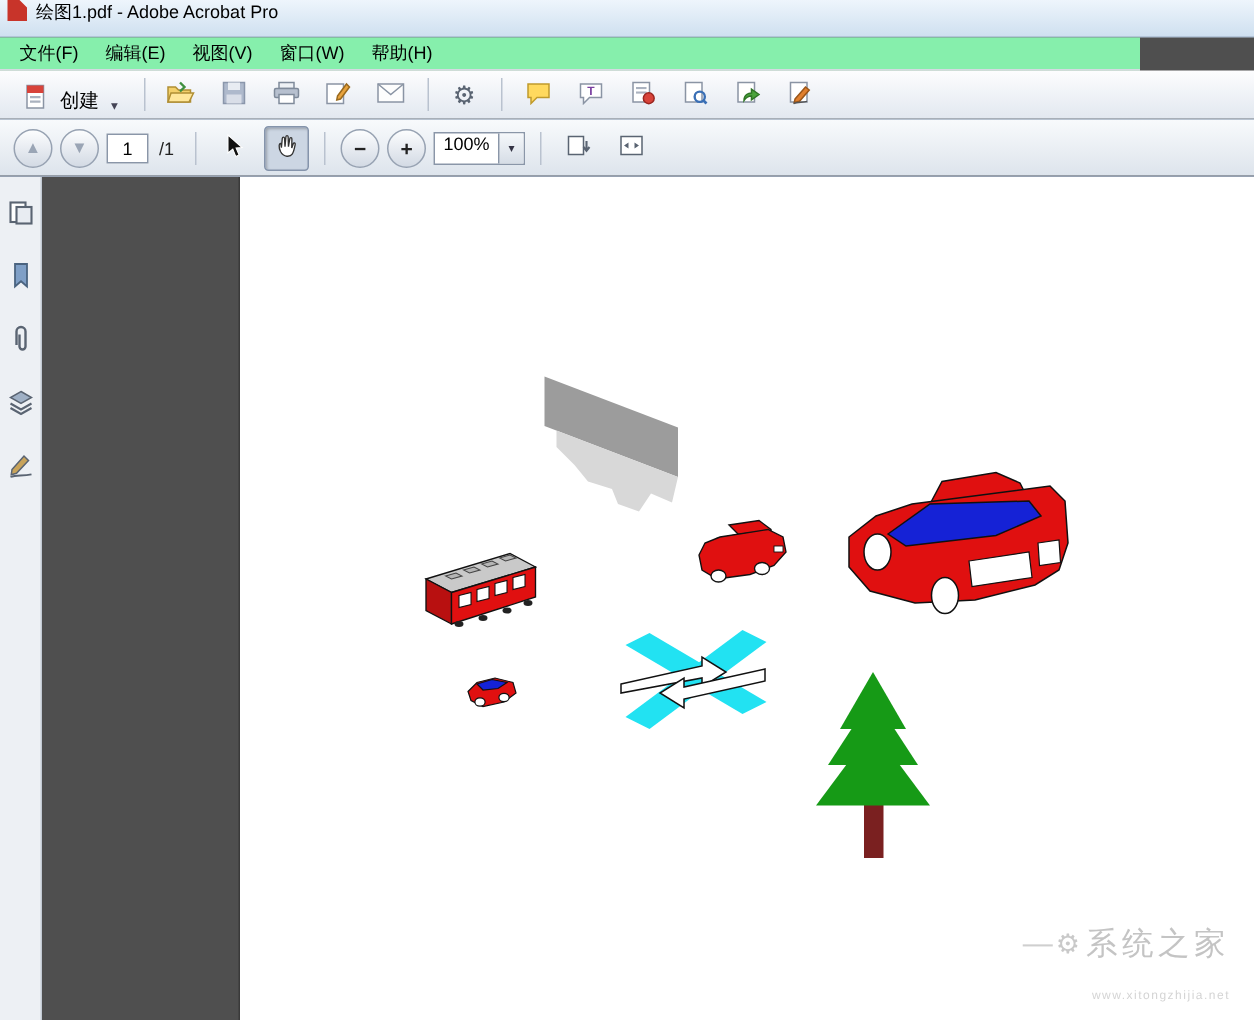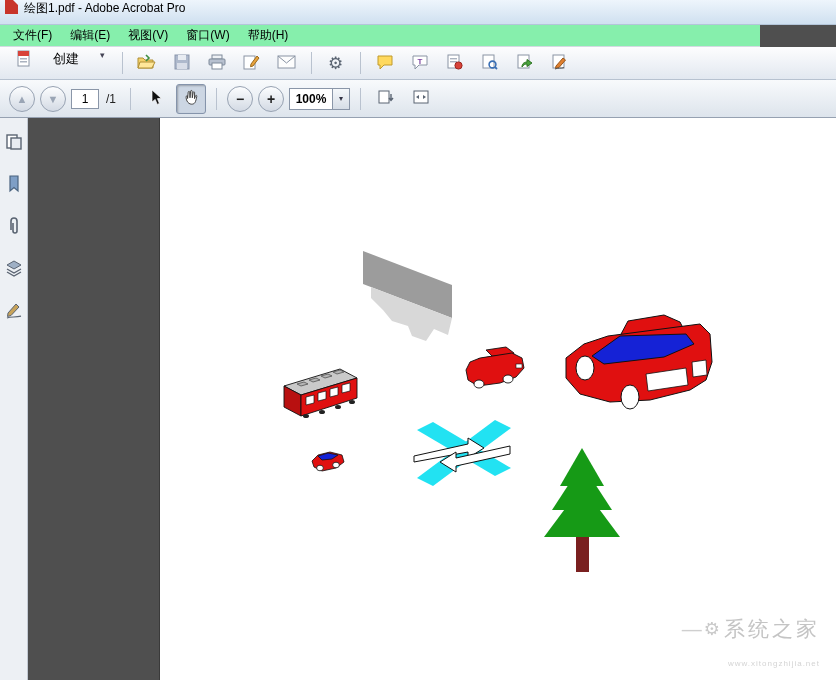--- a/index.html
+++ b/index.html
@@ -29,42 +29,42 @@
   
   .toolbar1{
     position:absolute;left:0;top:47px;width:836px;height:33px;
     background:linear-gradient(#fdfdfe,#e2e8f0);
     border-bottom:1px solid #b7c2d0;
     display:flex;align-items:center;padding:0 6px;box-sizing:border-box;gap:3px;
   }
   .tb-sep{width:1px;height:22px;background:#b9c2cf;margin:0 5px;flex:0 0 auto;}
   .tb-btn{height:26px;min-width:30px;display:flex;align-items:center;justify-content:center;
     border-radius:3px;border:1px solid transparent;flex:0 0 auto;}
-  .create-btn{display:flex;align-items:flex-start;gap:21px;padding:0 8px;height:26px;border-radius:3px;border:1px solid transparent;}
+  .create-btn{display:flex;align-items:flex-end;gap:8px;padding:0 8px;height:26px;border-radius:3px;border:1px solid transparent;}
   .create-label{font-size:13px;}
   .caret{font-size:9px;color:#445;}
   .glyph-gear{font-size:17px;color:#5a6472;line-height:1;}
   
   .toolbar2{
     position:absolute;left:0;top:80px;width:836px;height:38px;
     background:linear-gradient(#f8fafc,#dde4ec);
     border-bottom:1px solid #96a1b1;
     display:flex;align-items:center;padding:0 9px;box-sizing:border-box;gap:5px;
   }
   .round-btn{width:24px;height:24px;border-radius:50%;flex:0 0 auto;
     background:linear-gradient(#fcfdfe,#d3dae4);border:1px solid #97a2b2;
     display:flex;align-items:center;justify-content:center;color:#9aa5b5;font-size:11px;}
   .round-btn.dark{color:#222;font-size:14px;font-weight:bold;}
   .page-input{width:26px;height:18px;border:1px solid #8a96a8;text-align:center;font-size:12px;
     font-family:"Liberation Sans",sans-serif;padding:0;background:#fff;}
   .page-total{margin:0 4px 0 2px;color:#222;}
   .tool-btn{width:28px;height:28px;display:flex;align-items:center;justify-content:center;
     border-radius:3px;border:1px solid transparent;flex:0 0 auto;}
   .tool-btn.pressed{background:#ccd6e3;border:1px solid #8594ab;box-shadow:inset 1px 1px 2px rgba(0,0,0,.25);}
-  .zoom-box{display:flex;align-items:center;height:20px;border:1px solid #8a96a8;background:#fff;flex:0 0 auto;font-weight:bold;}
+  .zoom-box{display:flex;align-items:flex-start;height:20px;border:1px solid #8a96a8;background:#fff;flex:0 0 auto;}
   .zoom-value{width:42px;text-align:center;font-size:12px;}
   .zoom-caret{width:16px;height:20px;background:linear-gradient(#f5f8fb,#d6dde6);
     border-left:1px solid #8a96a8;display:flex;align-items:center;justify-content:center;font-size:8px;color:#334;}
   
   .navstrip{
     position:absolute;left:0;top:118px;width:28px;height:562px;
     background:#edf0f4;border-right:1px solid #c2c9d3;box-sizing:border-box;
     display:flex;flex-direction:column;align-items:center;padding-top:14px;gap:22px;
   }
   .nav-icon{width:20px;height:20px;display:flex;align-items:center;justify-content:center;}

